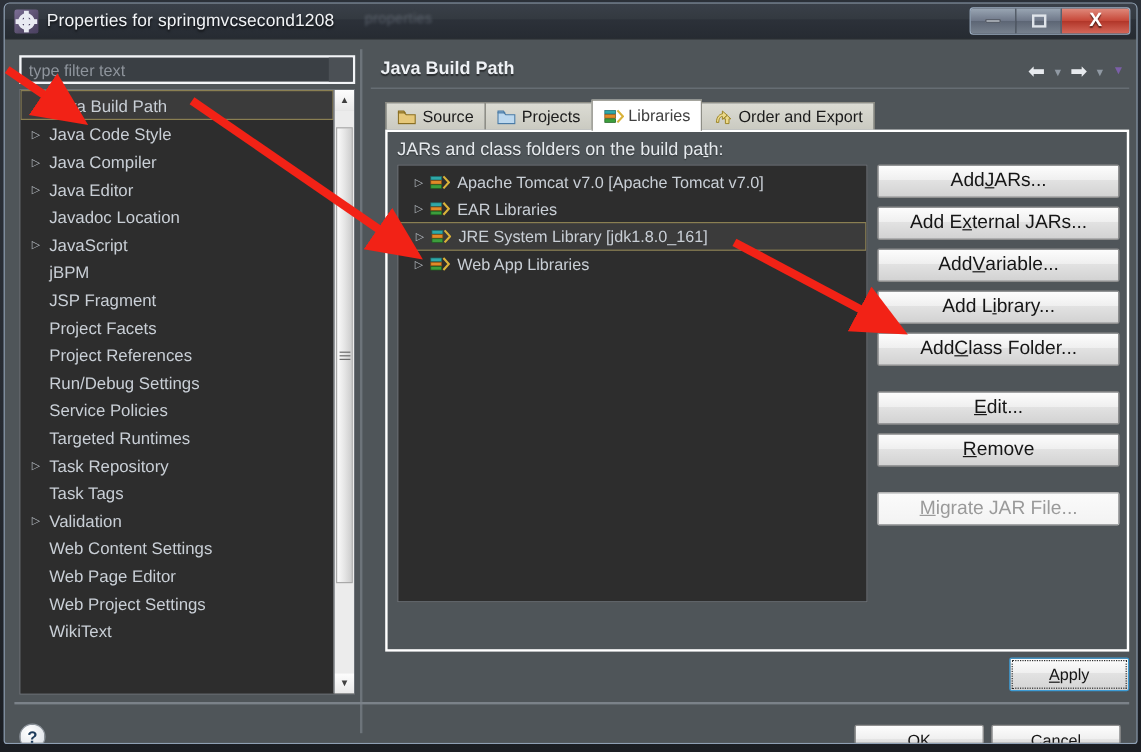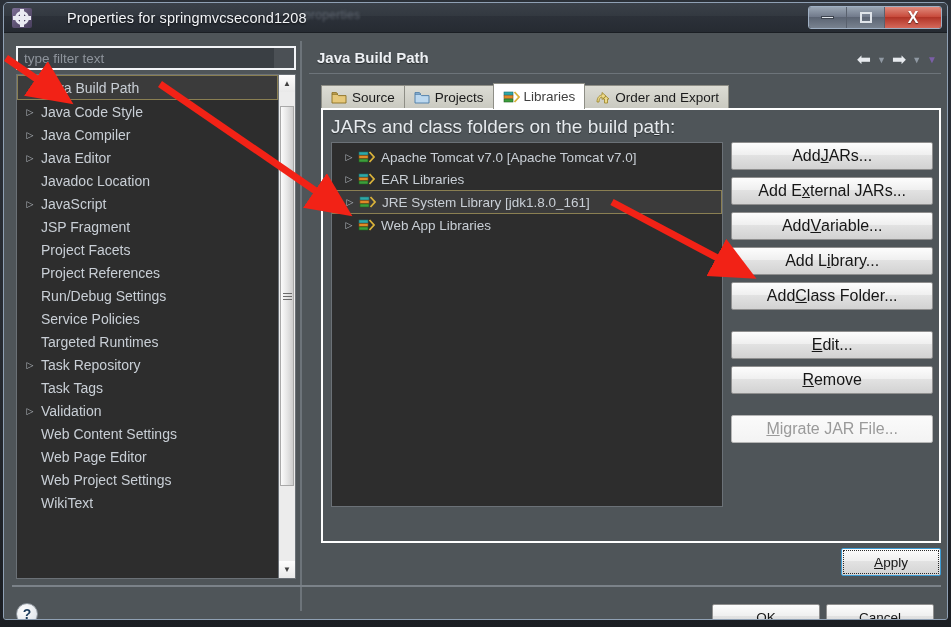--- a/index.html
+++ b/index.html
@@ -25,21 +25,21 @@
     border-radius: 5px 5px 3px 3px;
     background: #4f5559;
     box-shadow: 0 0 0 1px rgba(255,255,255,0.10) inset;
     overflow: hidden;
   }
   .titlebar {
     position: relative;
     height: 30px;
     background: linear-gradient(180deg,#3a4049 0%,#333940 45%,#2c3139 46%,#262b32 100%);
     border-bottom: 1px solid #1b1f24;
-    display: flex; align-items: center; gap: 28px;
+    display: flex; align-items: center;
   }
   .title-icon {
     width: 20px; height: 20px; margin-left: 8px; margin-right: 7px;
     border-radius: 2px;
     background: linear-gradient(135deg,#7d6f96 0%,#5b5070 55%,#4a4060 100%);
     display: flex; align-items: center; justify-content: center;
     flex: none;
   }
   .gear {
     width: 14px; height: 14px; border-radius: 50%;
@@ -227,21 +227,21 @@
   .tab-icon { width: 16px; height: 14px; position: relative; flex: none; }
 
   .tabpanel {
     position: absolute; left: 12px; top: 65px;
     width: 620px; height: 435px;
     background: #4f5559;
     border: 2px solid #ffffff;
     border-top: 2px solid #ffffff;
   }
   .panel-label {
-    font-size: 19px; color: #e6eaee; padding: 6px 0 4px 8px;
+    font-size: 15px; color: #e6eaee; padding: 6px 0 4px 8px;
     text-shadow: 0 1px 1px rgba(0,0,0,.45);
   }
   .panel-label u { text-decoration: underline; }
 
   .list-and-buttons { display: flex; padding: 0 6px 0 8px; gap: 8px; }
   .jar-list {
     width: 395px; height: 365px;
     background: #2d2d2d;
     border: 1px solid #6b7177;
     padding-top: 3px;
@@ -370,20 +370,24 @@
                 <span class="twisty">▷</span>
                 <span class="tree-label">Java Editor</span>
               </div>
               <div class="tree-item">
                 <span class="twisty empty"></span>
                 <span class="tree-label">Javadoc Location</span>
               </div>
               <div class="tree-item">
                 <span class="twisty">▷</span>
                 <span class="tree-label">JavaScript</span>
+              </div>
+              <div class="tree-item">
+                <span class="twisty empty"></span>
+                <span class="tree-label">jBPM</span>
               </div>
               <div class="tree-item">
                 <span class="twisty empty"></span>
                 <span class="tree-label">JSP Fragment</span>
               </div>
               <div class="tree-item">
                 <span class="twisty empty"></span>
                 <span class="tree-label">Project Facets</span>
               </div>
               <div class="tree-item">

